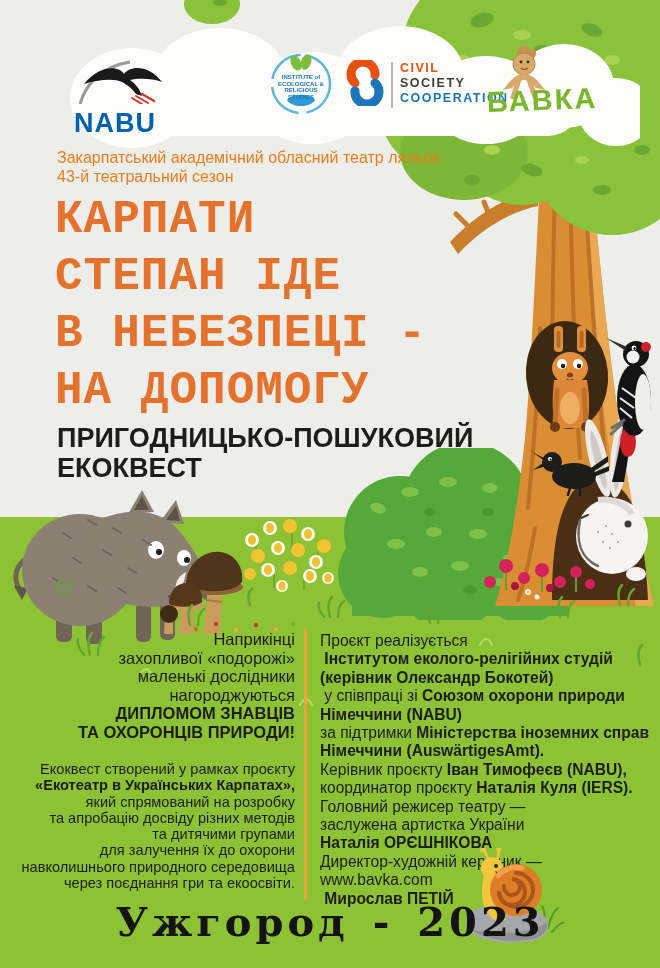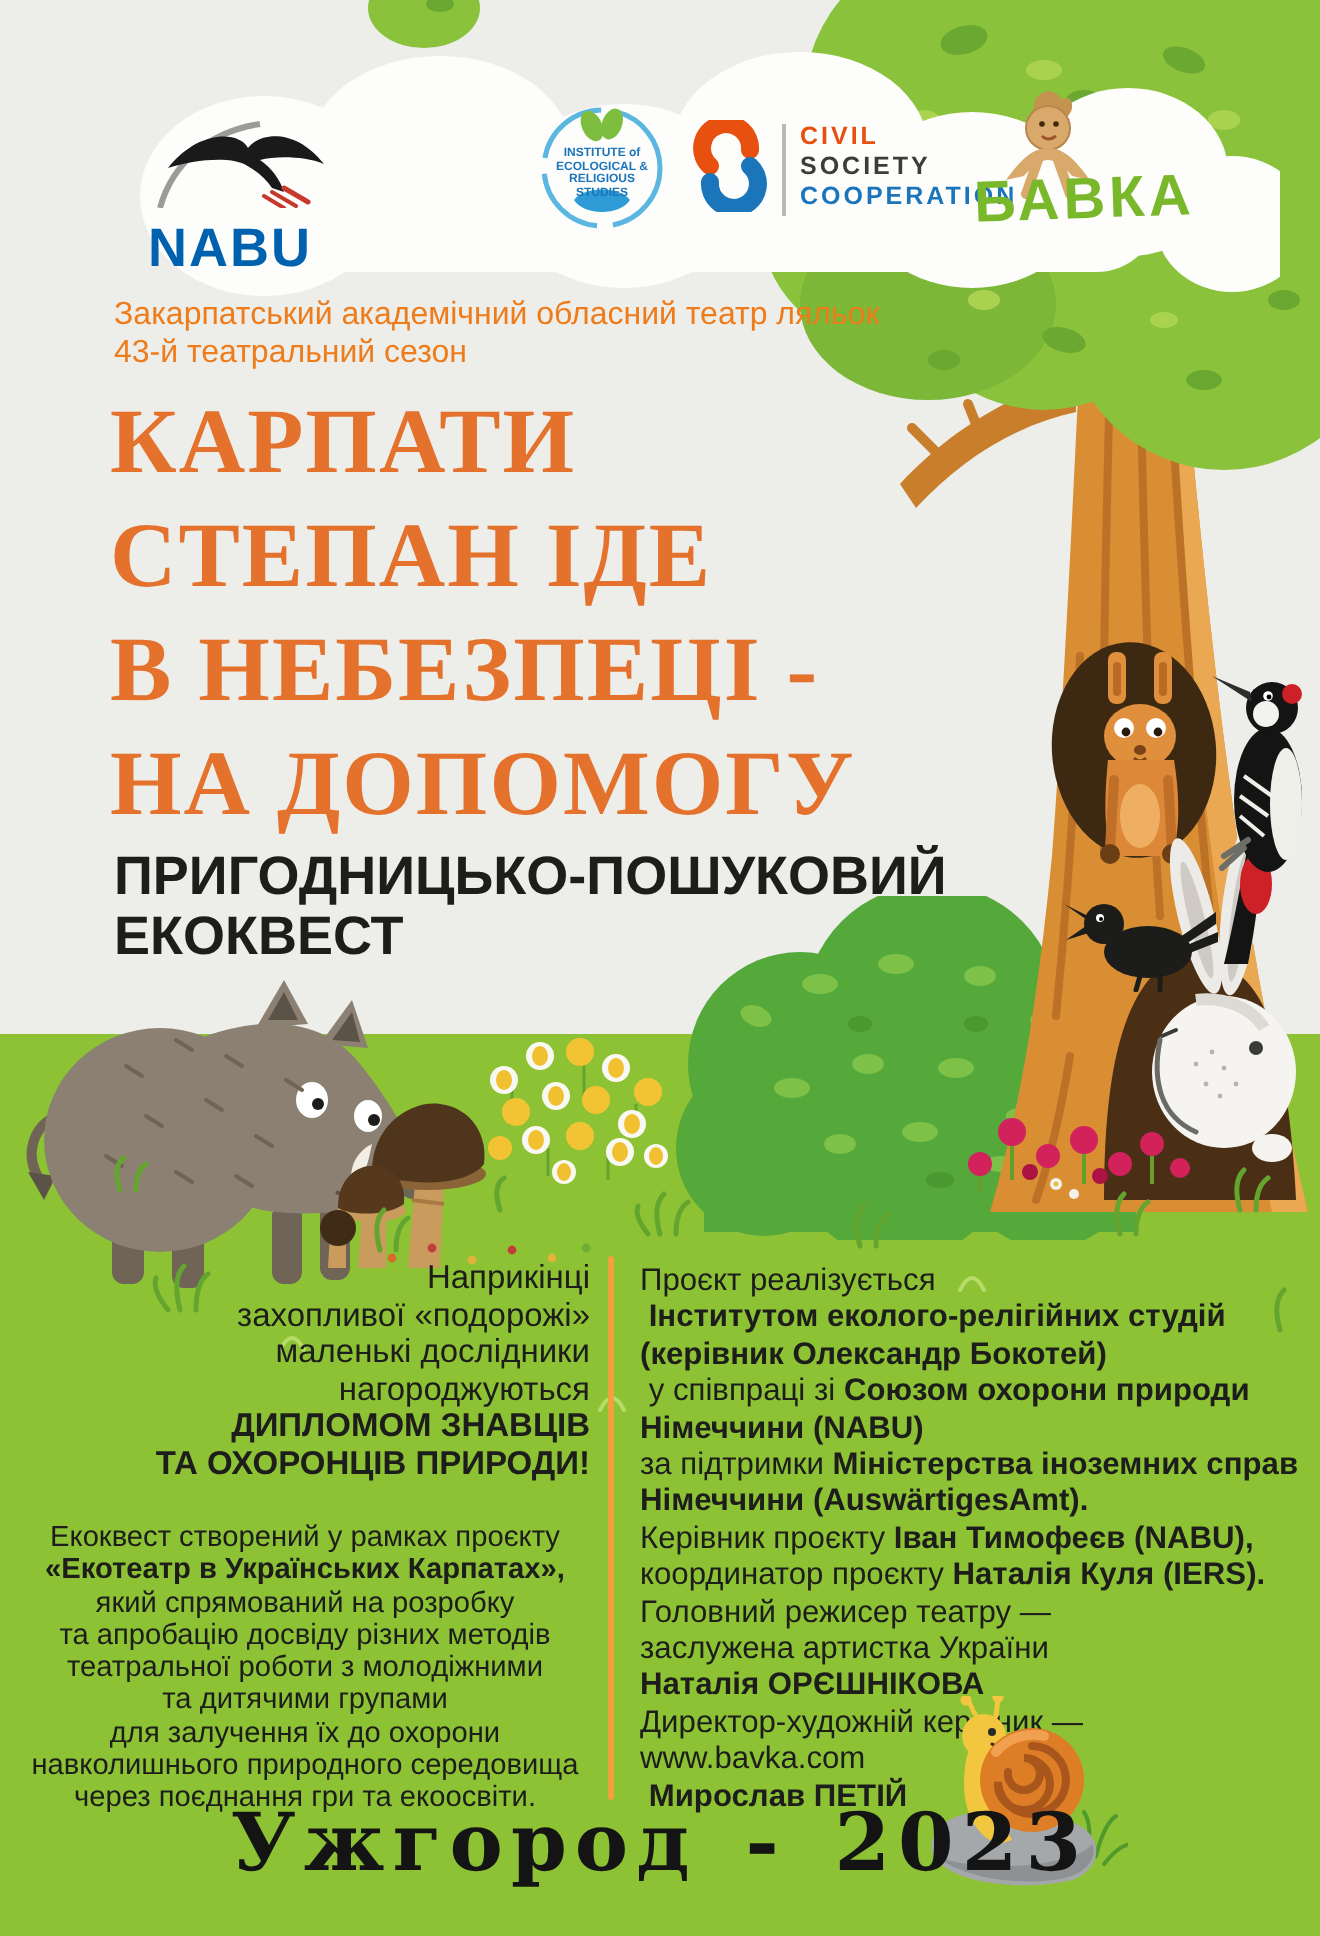--- a/index.html
+++ b/index.html
@@ -6,30 +6,30 @@
   .poster{position:relative;width:660px;height:968px;overflow:hidden;background:#EDEDEA;
           font-family:"Liberation Sans",sans-serif;}
   .abs{position:absolute;}
   .tline{white-space:pre-wrap;}
   .tline .b{font-weight:bold;}
 
   .theater{left:57px;top:148px;width:420px;}
   .theater .tline{font-weight:normal;font-size:16px;line-height:19px;color:#EE7C1B;}
 
   .title{left:55px;top:192px;width:480px;}
-  .title .tline{font-family:Liberation Serif, serif;font-weight:bold;font-size:46px;
+  .title .tline{font-family:Liberation Mono, monospace;font-weight:bold;font-size:46px;
                 line-height:57px;color:#E4722C;letter-spacing:1px;}
 
   .subtitle{left:57px;top:423px;width:430px;}
   .subtitle .tline{font-weight:bold;font-size:27px;line-height:30px;color:#1D1D1B;}
 
   .award{left:16px;top:630px;width:279px;text-align:right;color:#1D1D1B;}
   .award .tline{font-size:16.5px;line-height:18.6px;}
 
-  .project{left:10px;top:761px;width:285px;text-align:center;color:#1D1D1B;}
+  .project{left:10px;top:761px;width:285px;text-align:right;color:#1D1D1B;}
   .project .tline{font-size:14.6px;line-height:16.3px;}
 
   .rightcol{left:320px;top:632px;width:334px;color:#1D1D1B;}
   .rightcol .tline{font-size:15.6px;line-height:18.4px;}
 
   .divider{left:304px;top:628px;width:3px;height:272px;background:#F0A23C;border-radius:2px;}
 
   .footer{left:105px;top:898px;width:450px;text-align:center;
           font-family:"DejaVu Serif",serif;font-weight:bold;font-size:40px;
           letter-spacing:4px;word-spacing:6px;color:#141414;}
@@ -441,21 +441,20 @@
       <div class="tline">нагороджуються</div>
       <div class="tline"><span class="b">ДИПЛОМОМ ЗНАВЦІВ</span></div>
       <div class="tline"><span class="b">ТА ОХОРОНЦІВ ПРИРОДИ!</span></div>
     </div>
   <div class="abs divider"></div>
   <div class="abs project">
       <div class="tline">Екоквест створений у рамках проєкту</div>
       <div class="tline"><span class="b">«Екотеатр в Українських Карпатах»,</span></div>
       <div class="tline">який спрямований на розробку</div>
       <div class="tline">та апробацію досвіду різних методів</div>
-      <div class="tline">театральної роботи з молодіжними</div>
       <div class="tline">та дитячими групами</div>
       <div class="tline">для залучення їх до охорони</div>
       <div class="tline">навколишнього природного середовища</div>
       <div class="tline">через поєднання гри та екоосвіти.</div>
     </div>
   <div class="abs rightcol">
       <div class="tline">Проєкт реалізується</div>
       <div class="tline"><span class="b"> Інститутом еколого-релігійних студій</span></div>
       <div class="tline"><span class="b">(керівник Олександр Бокотей)</span></div>
       <div class="tline"><span> у співпраці зі </span><span class="b">Союзом охорони природи</span></div>

